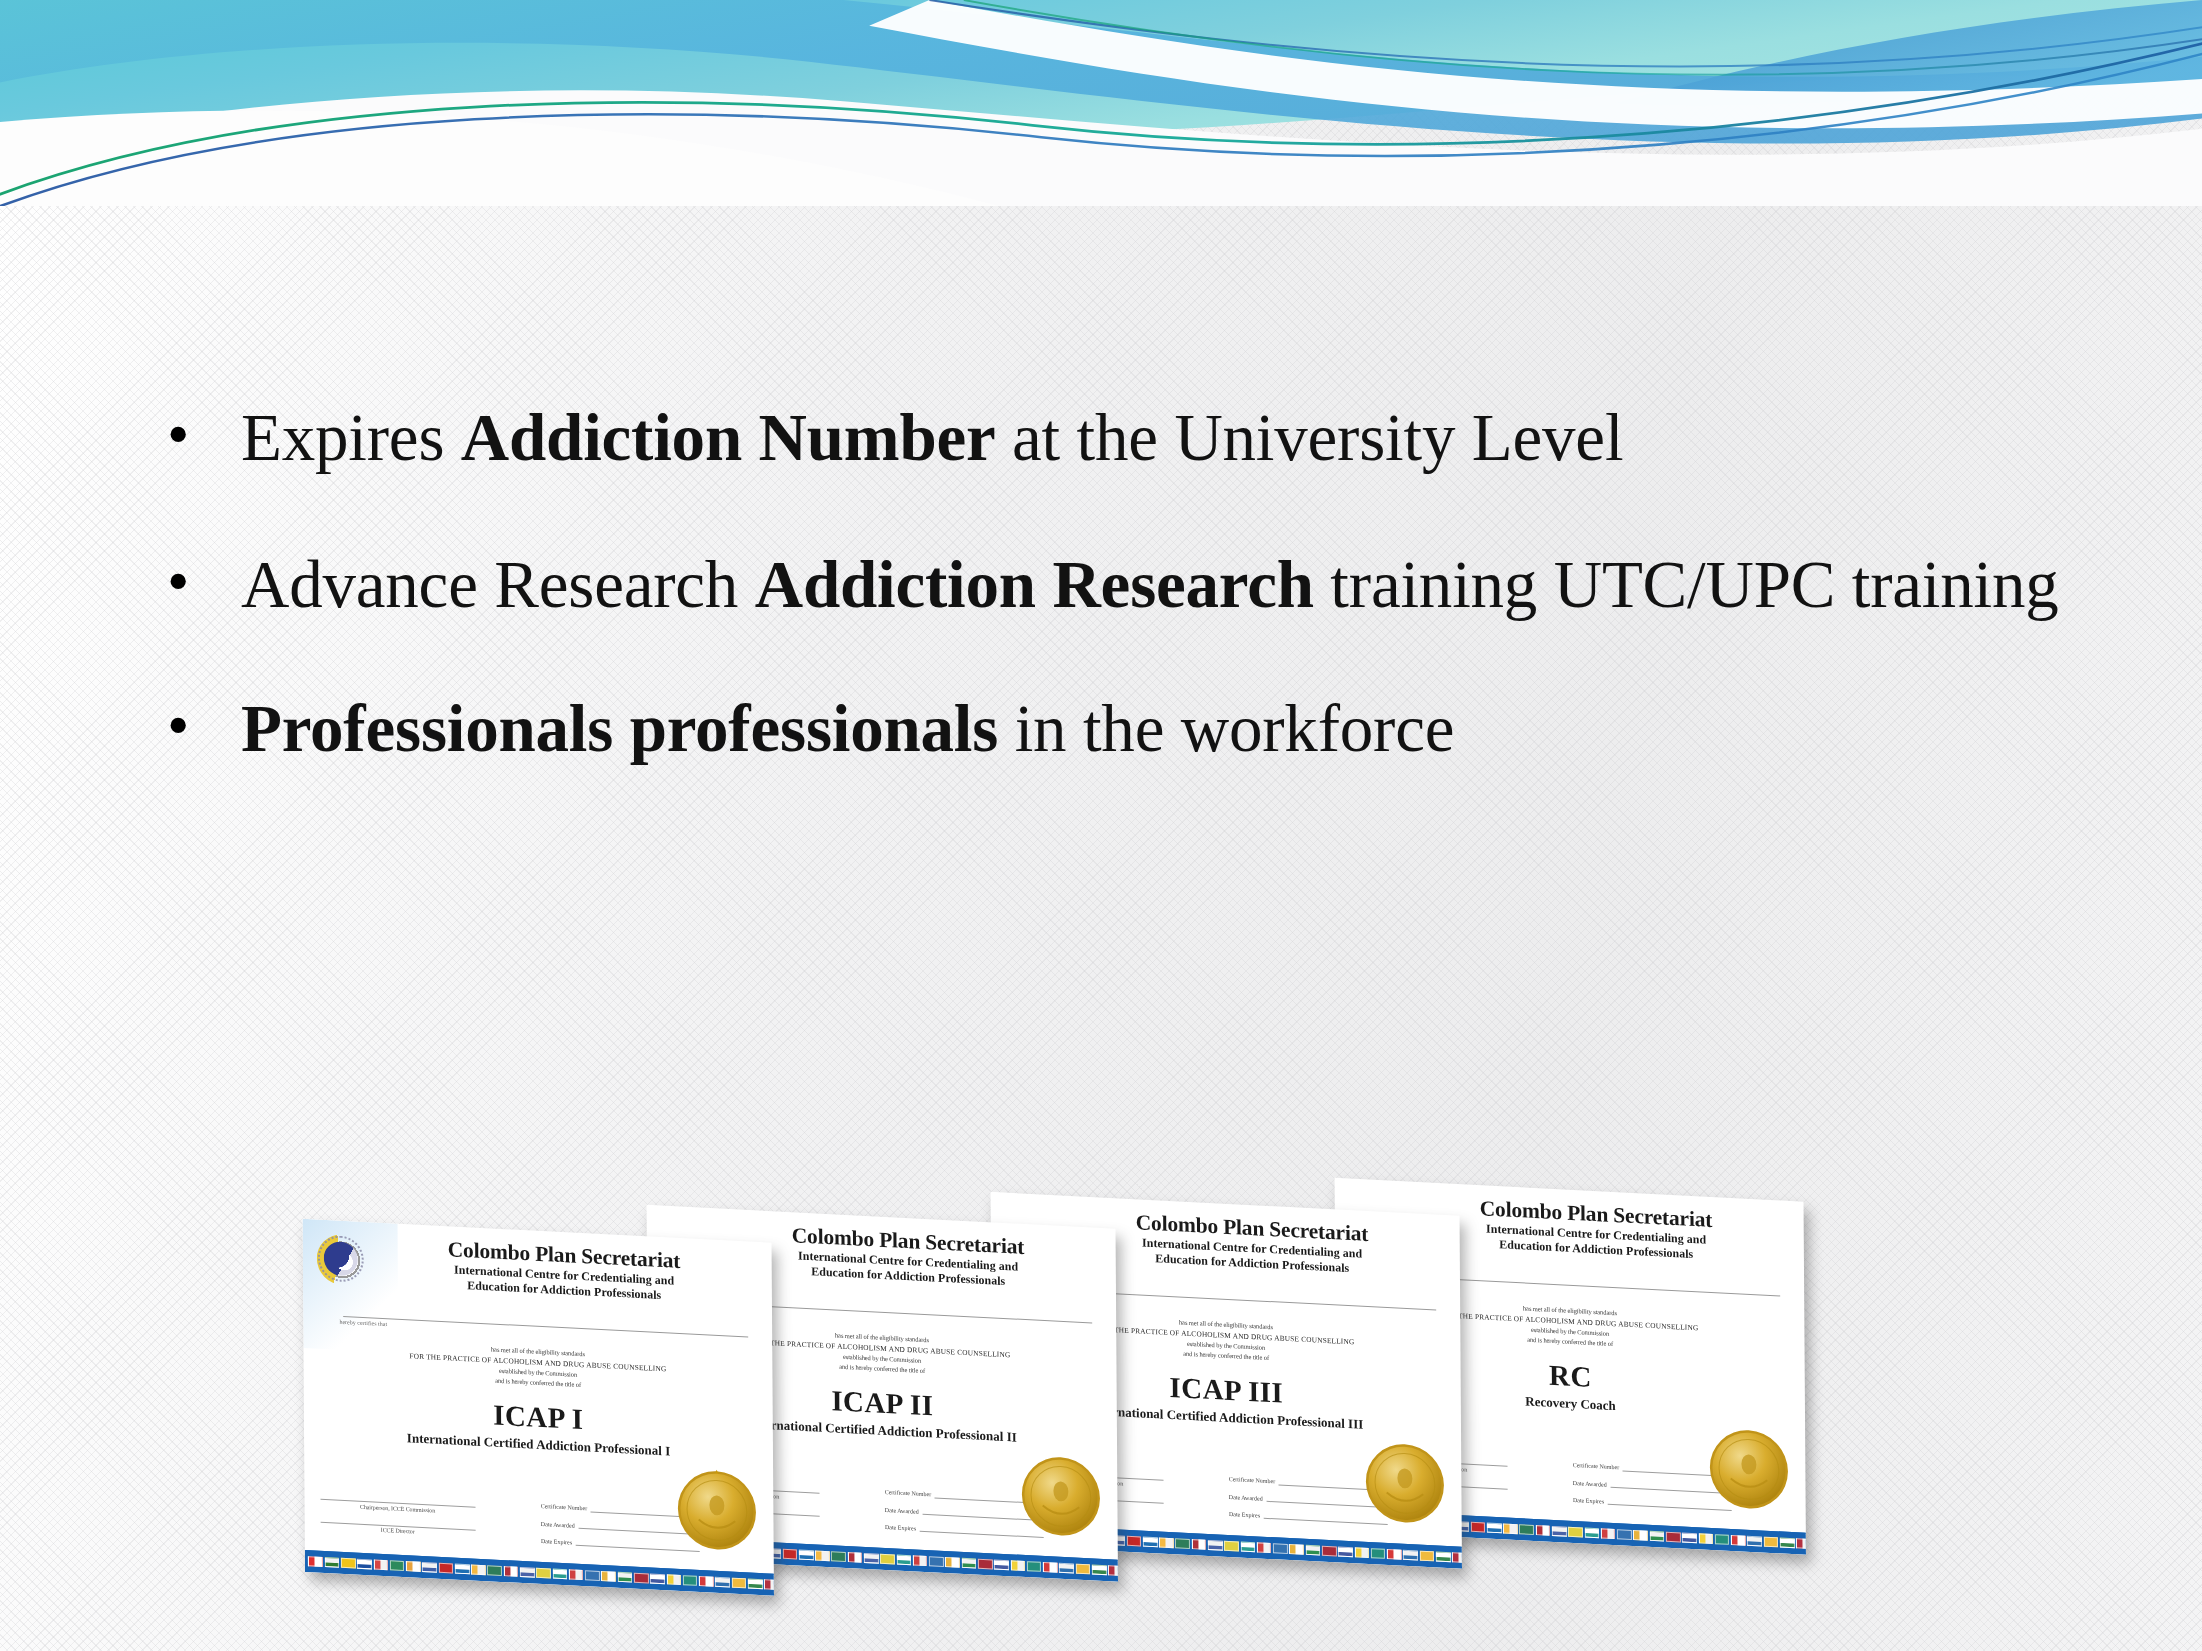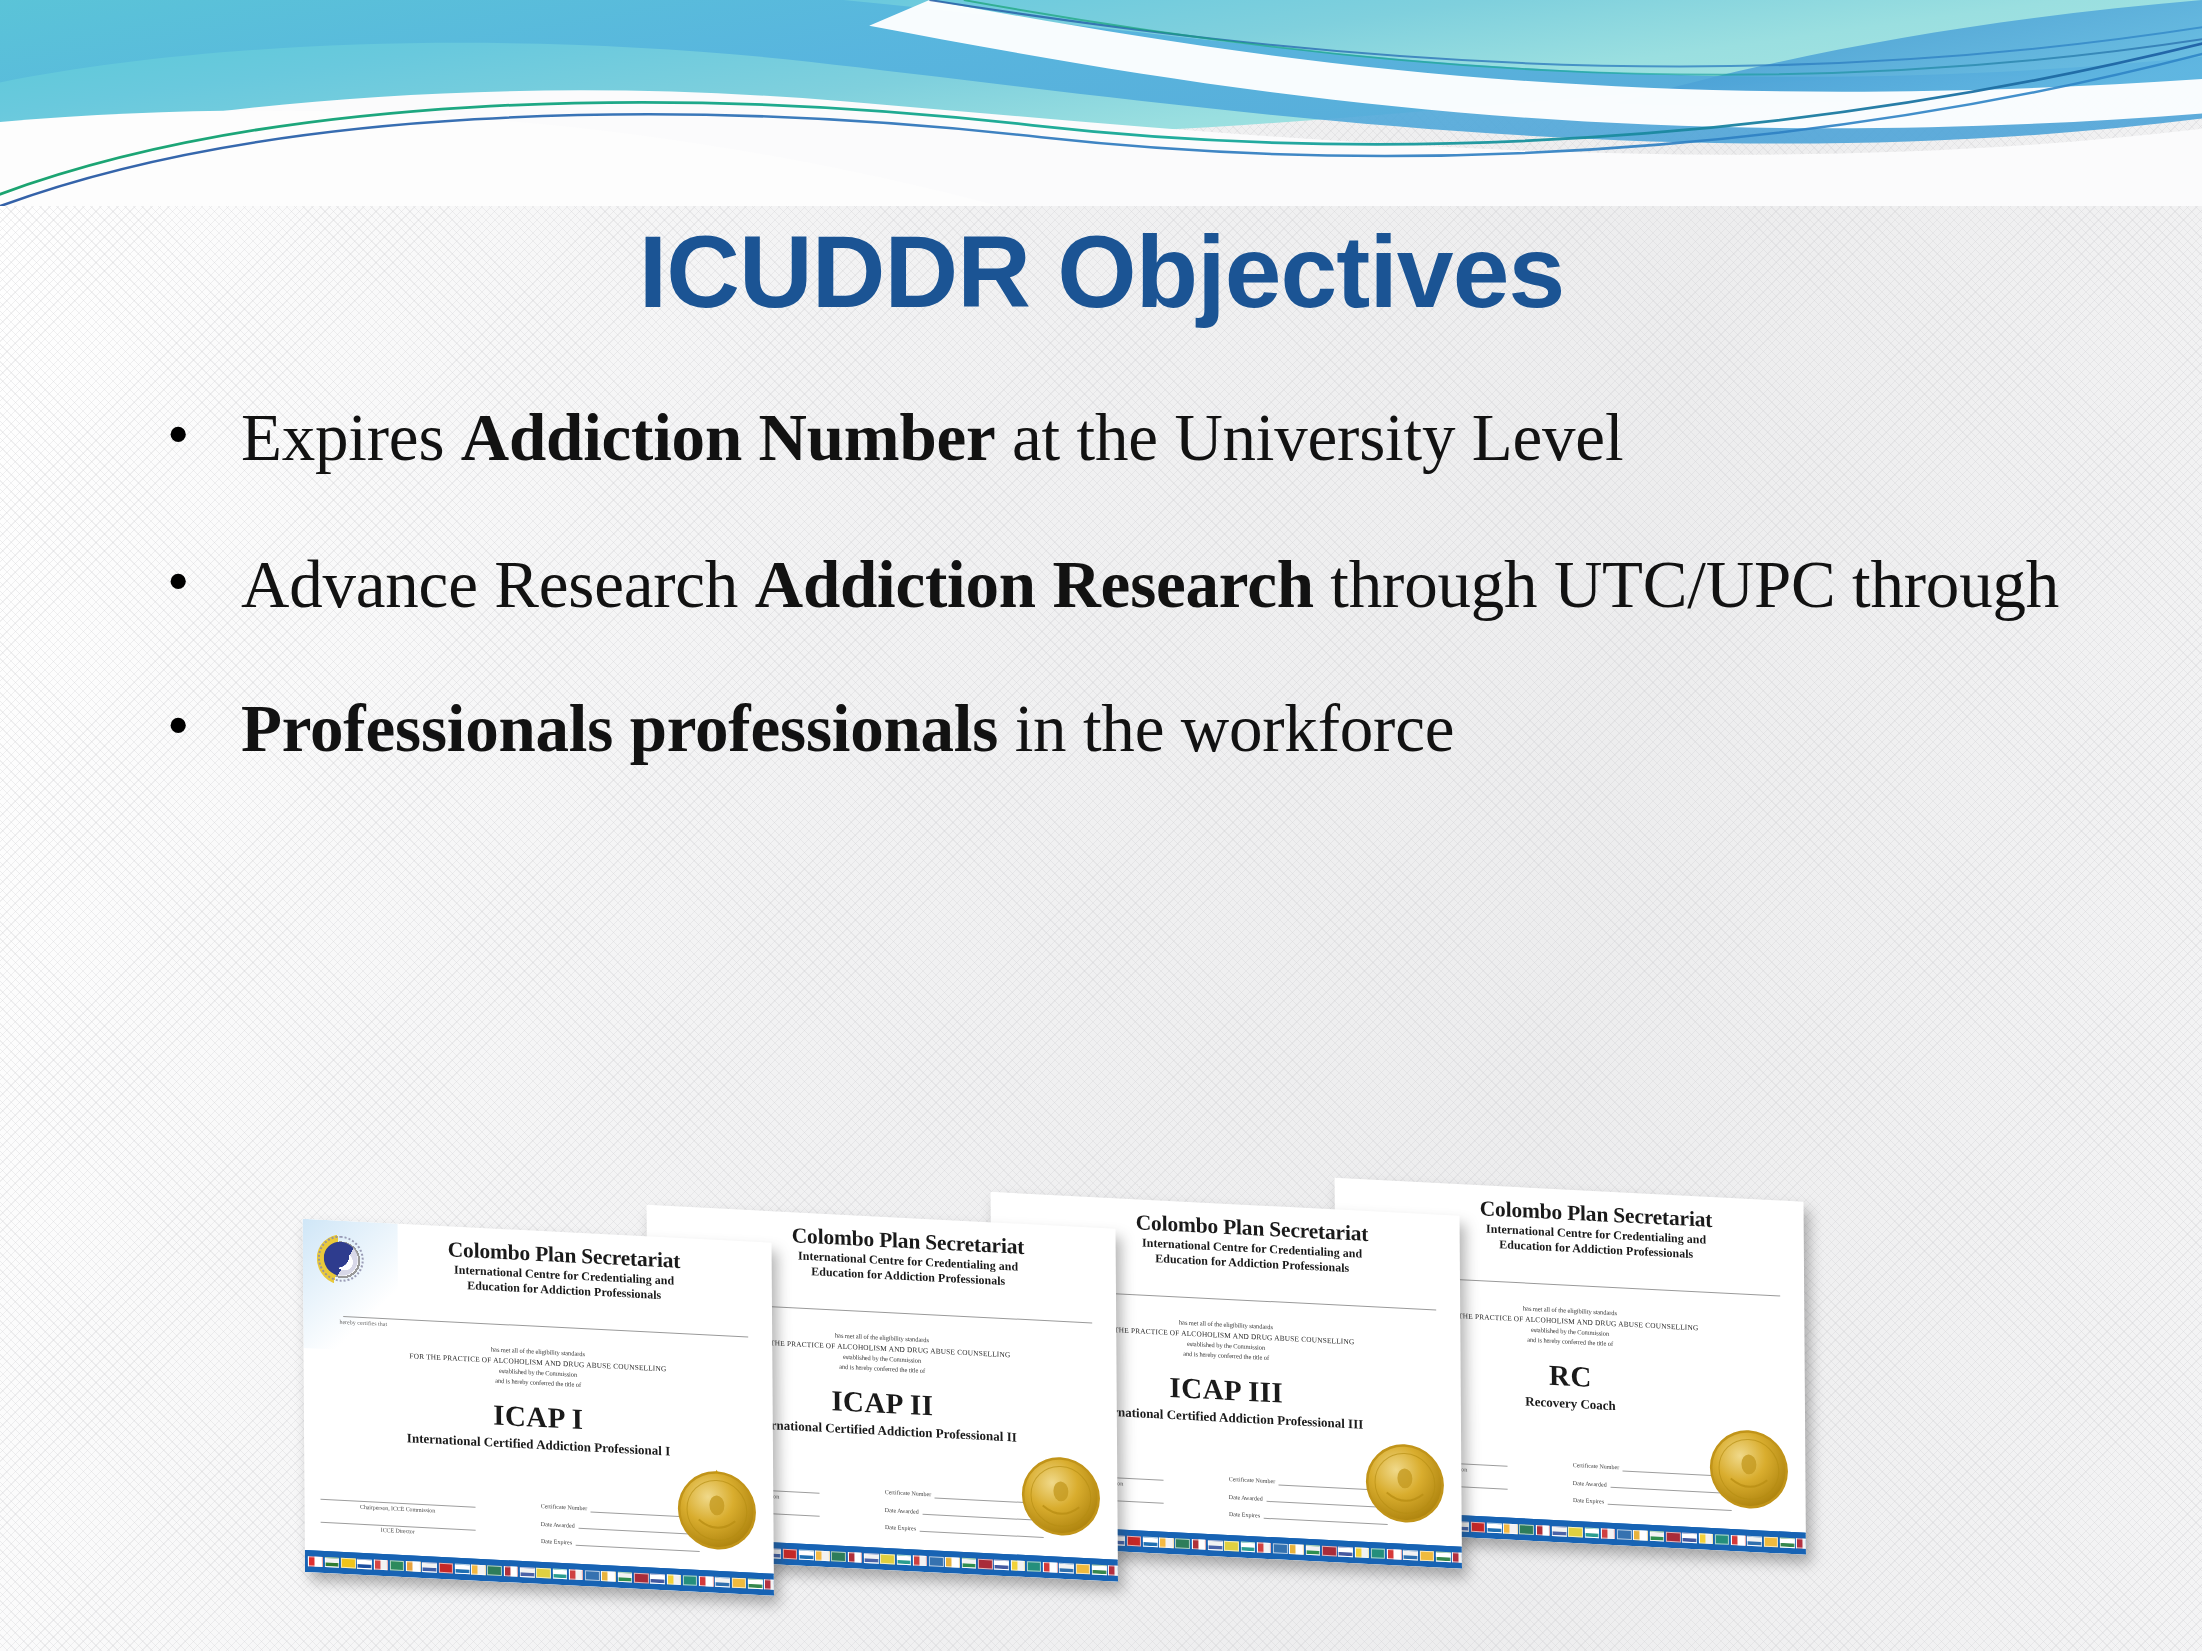--- a/index.html
+++ b/index.html
@@ -395,32 +395,31 @@
     <path d="M0,240 H2560 V150 C2000,216 1480,160 980,118 C600,86 250,118 0,172 Z" fill="#fbfbfc"></path>
 
     <path d="M0,240 H1160 C820,150 430,104 0,142 Z" fill="#fdfdfd"></path>
 
     <path d="M-10,230 C300,112 760,96 1200,146 C1680,200 2160,150 2570,48" fill="none" stroke="url(#lineGreen)" stroke-width="3.2" opacity="0.95"></path>
     <path d="M-10,244 C300,126 770,110 1210,160 C1700,214 2180,162 2570,60" fill="none" stroke="url(#lineBlue)" stroke-width="3" opacity="0.9"></path>
     <path d="M1080,0 C1500,66 2000,120 2570,30" fill="none" stroke="url(#lineBlue)" stroke-width="2.4" opacity="0.75"></path>
     <path d="M1120,0 C1540,76 2030,128 2570,44" fill="none" stroke="url(#lineGreen)" stroke-width="2.2" opacity="0.65"></path>
   </svg>
 
-  <div class="title">ICUDDR Objectives</div>
 
   <div class="bullets">
 
     <div class="bullet-row r1">
       <div class="bullet-marker">•</div>
       <div class="bullet-text"><span>Expires </span><span class="em">Addiction Number</span><span> at the University Level</span></div>
     </div>
 
     <div class="bullet-row r2">
       <div class="bullet-marker">•</div>
-      <div class="bullet-text"><span>Advance Research </span><span class="em">Addiction Research</span><span> through UTC/UPC through</span></div>
+      <div class="bullet-text"><span>Advance Research </span><span class="em">Addiction Research</span><span> training UTC/UPC training</span></div>
     </div>
 
     <div class="bullet-row r3">
       <div class="bullet-marker">•</div>
       <div class="bullet-text"><span class="em">Professionals professionals</span><span> in the workforce</span></div>
     </div>
 
   </div>
 
   <div class="cert-fan">

